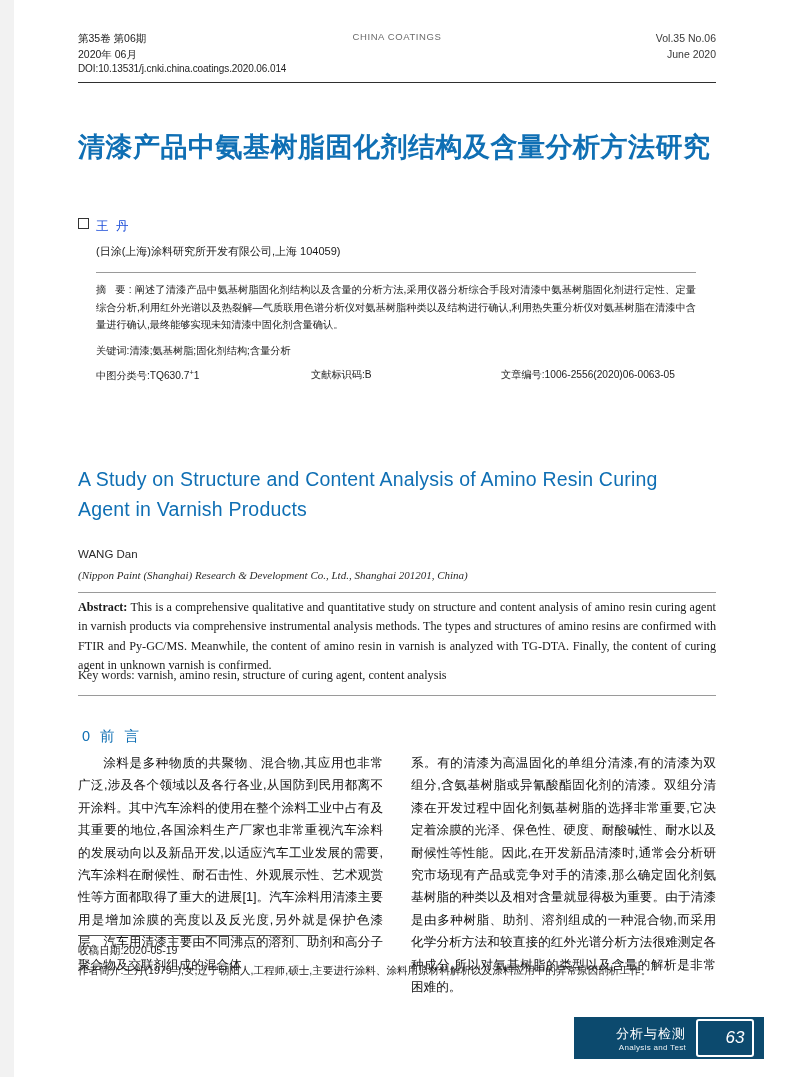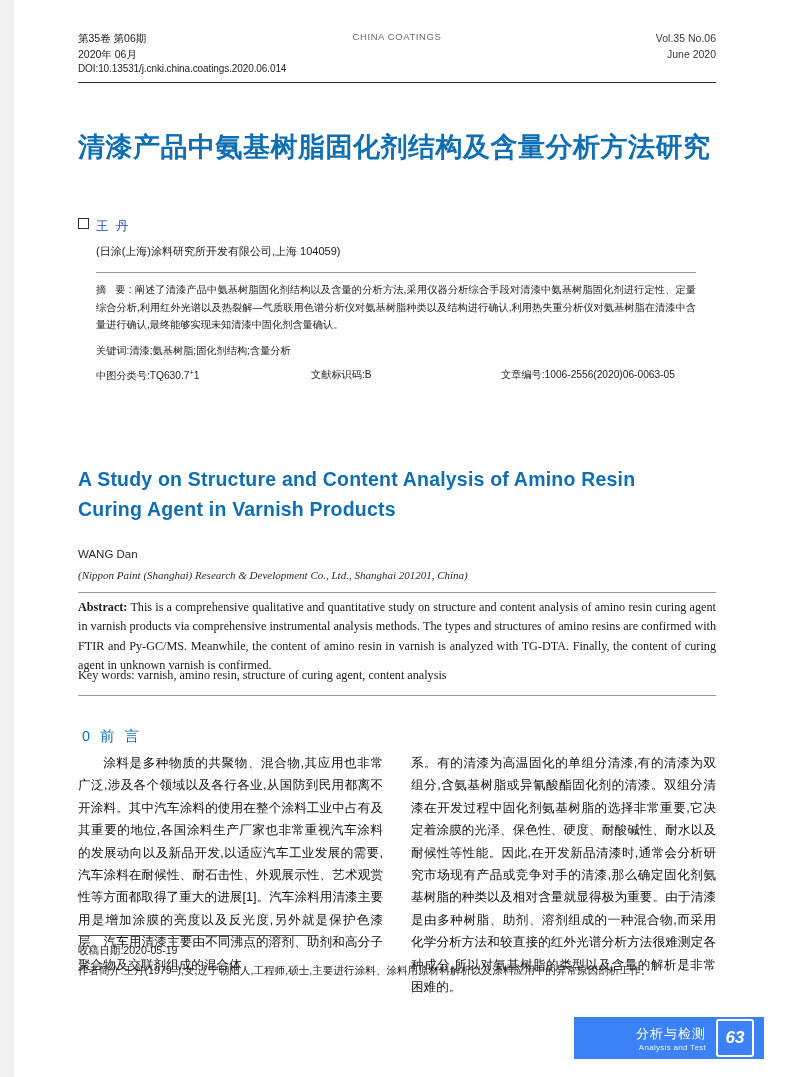--- a/index.html
+++ b/index.html
@@ -146,21 +146,21 @@
   .clc-row .c3 { flex: 1; }
   sup { font-size: 7.5px; vertical-align: super; }
 
   
   .en-title {
     position: absolute;
     left: 78px;
     top: 465px;
     width: 625px;
     font-family: "Liberation Sans", sans-serif;
-    font-weight: bold;
+    font-weight: normal;
     font-size: 19.5px;
     line-height: 1.52;
     color: #0f6fb4;
     letter-spacing: 0.2px;
   }
   .en-author {
     position: absolute;
     left: 78px;
     top: 548px;
     font-family: "Liberation Sans", sans-serif;
@@ -264,21 +264,21 @@
     color: #1a1a1a;
   }
 
   
   .footer-tab {
     position: absolute;
     right: 30px;
     bottom: 18px;
     width: 190px;
     height: 42px;
-    background: #3b82f6;
+    background: #0c4a6e;
     display: flex;
     align-items: center;
     justify-content: flex-end;
   }
   .footer-tab .txt {
     color: #ffffff;
     text-align: right;
     font-family: "Liberation Sans", sans-serif;
     margin-right: 10px;
   }
@@ -286,25 +286,26 @@
   .footer-tab .t2 { font-size: 8px; letter-spacing: 0.3px; opacity: 0.92; }
   .footer-tab .pg {
     width: 34px;
     height: 34px;
     border: 2px solid #ffffff;
     border-radius: 3px;
     color: #ffffff;
     font-family: "Liberation Sans", sans-serif;
     font-size: 17px;
     font-style: italic;
-    font-weight: bold;
+    font-weight: normal;
     display: flex;
     align-items: center;
     justify-content: center;
     margin-right: 10px;
+    padding-left: 20px;
   }
   .edge-left {
     position: absolute;
     left: 0; top: 0;
     width: 14px; height: 1077px;
     background: #f2f2f2;
   }
 </style>
 </head>
 <body>

